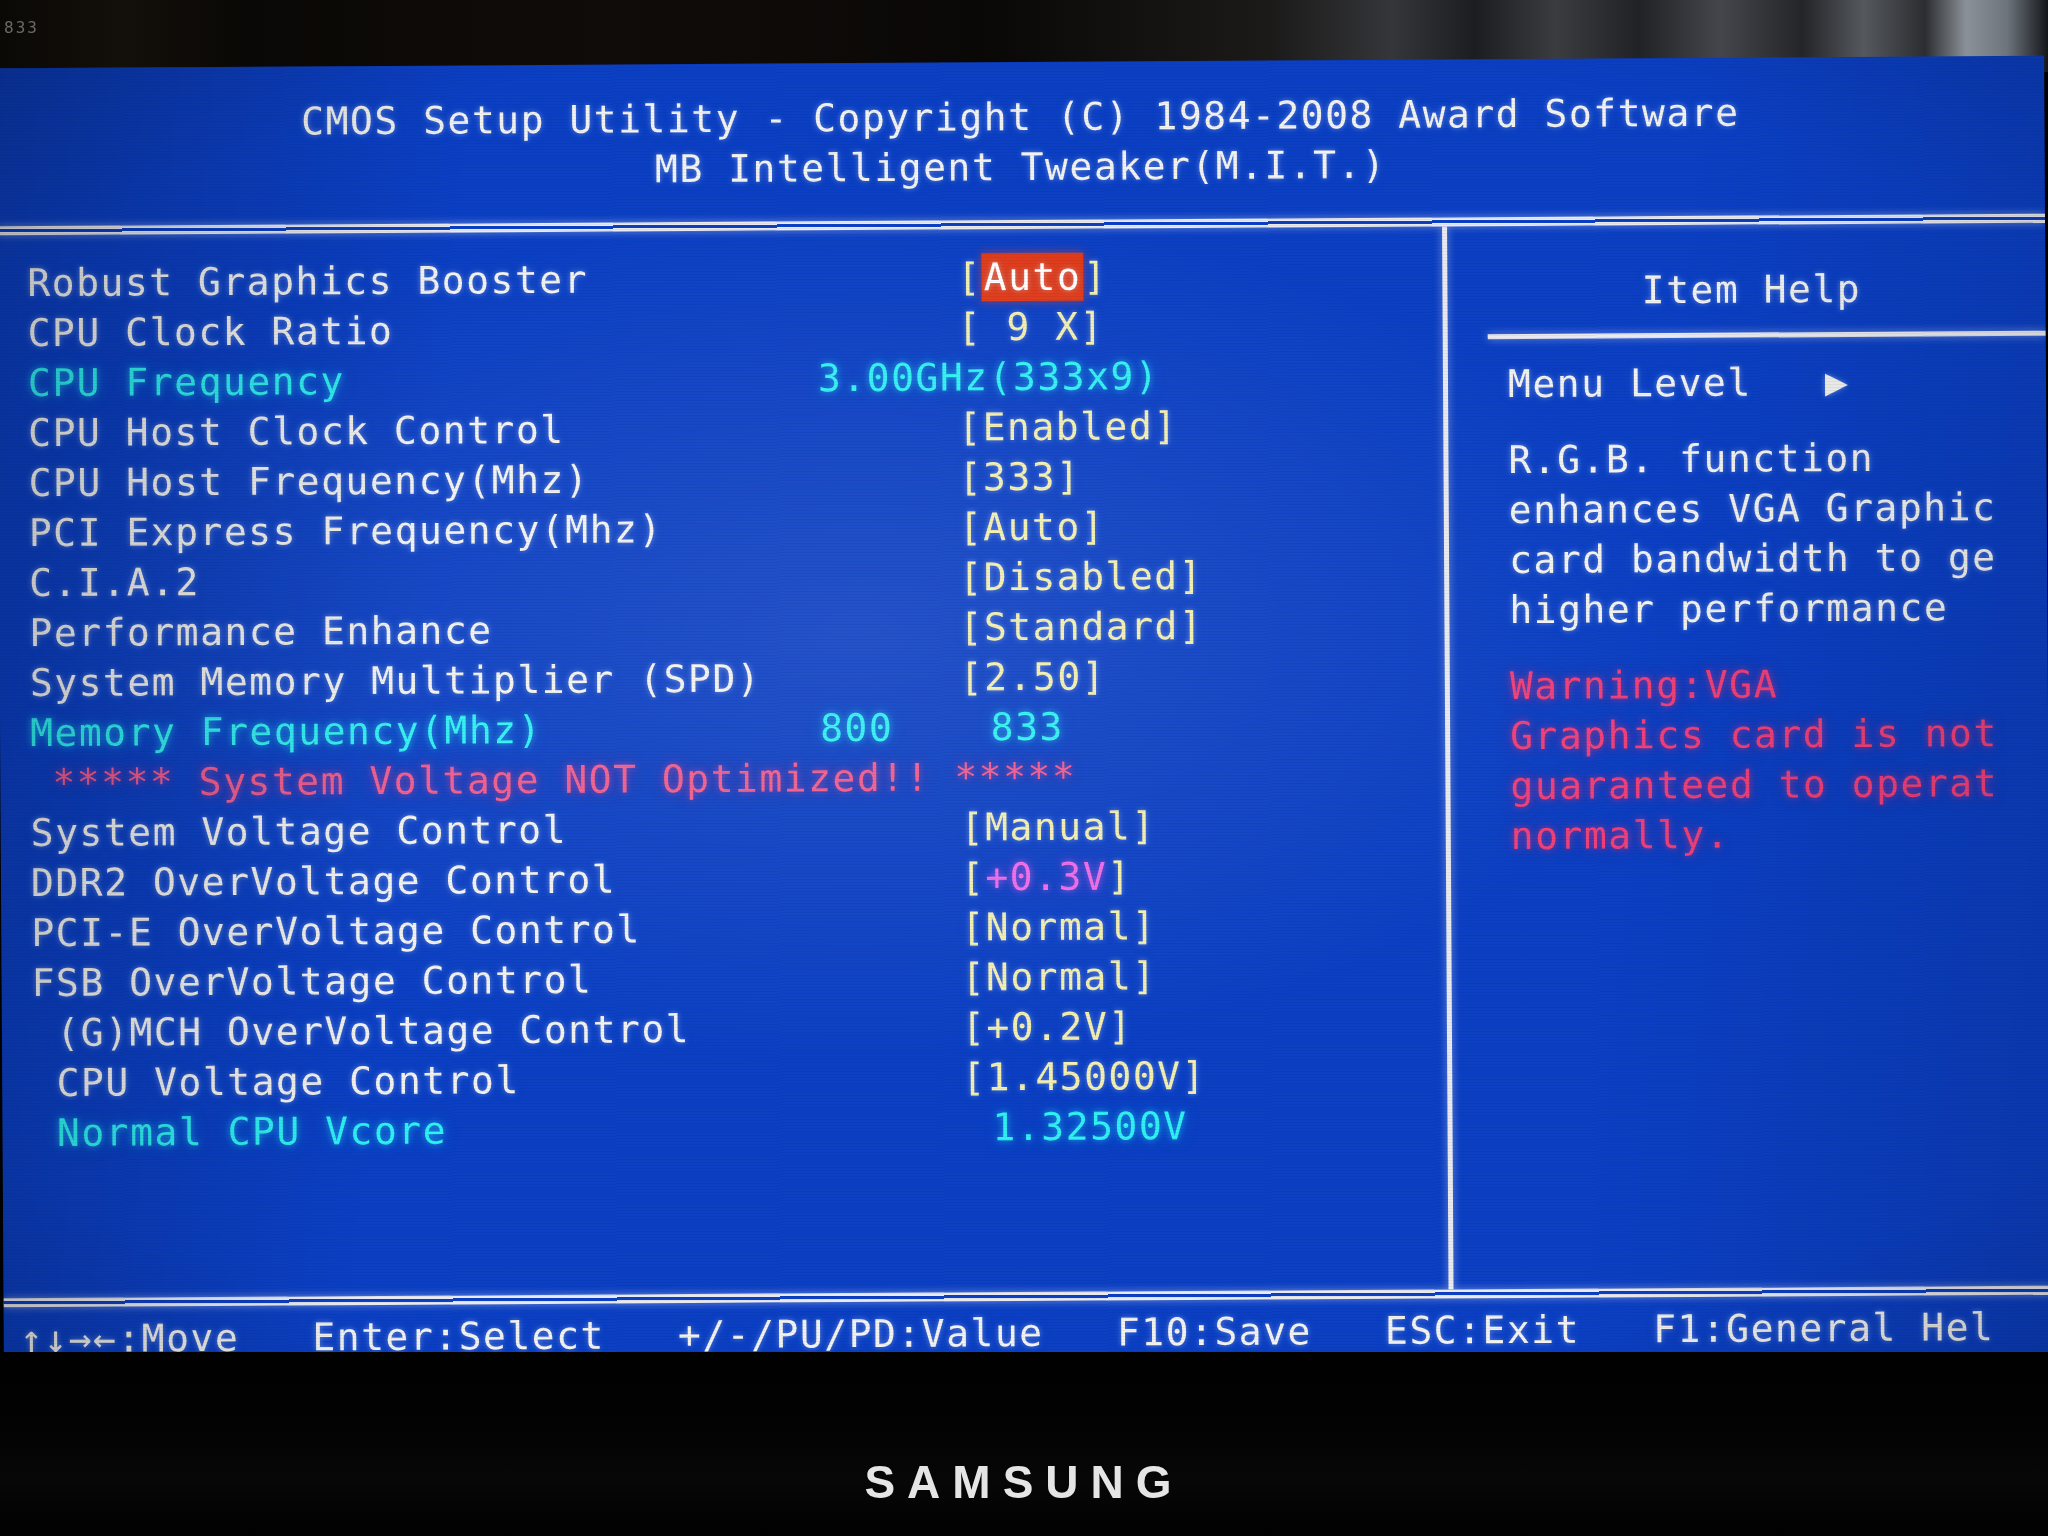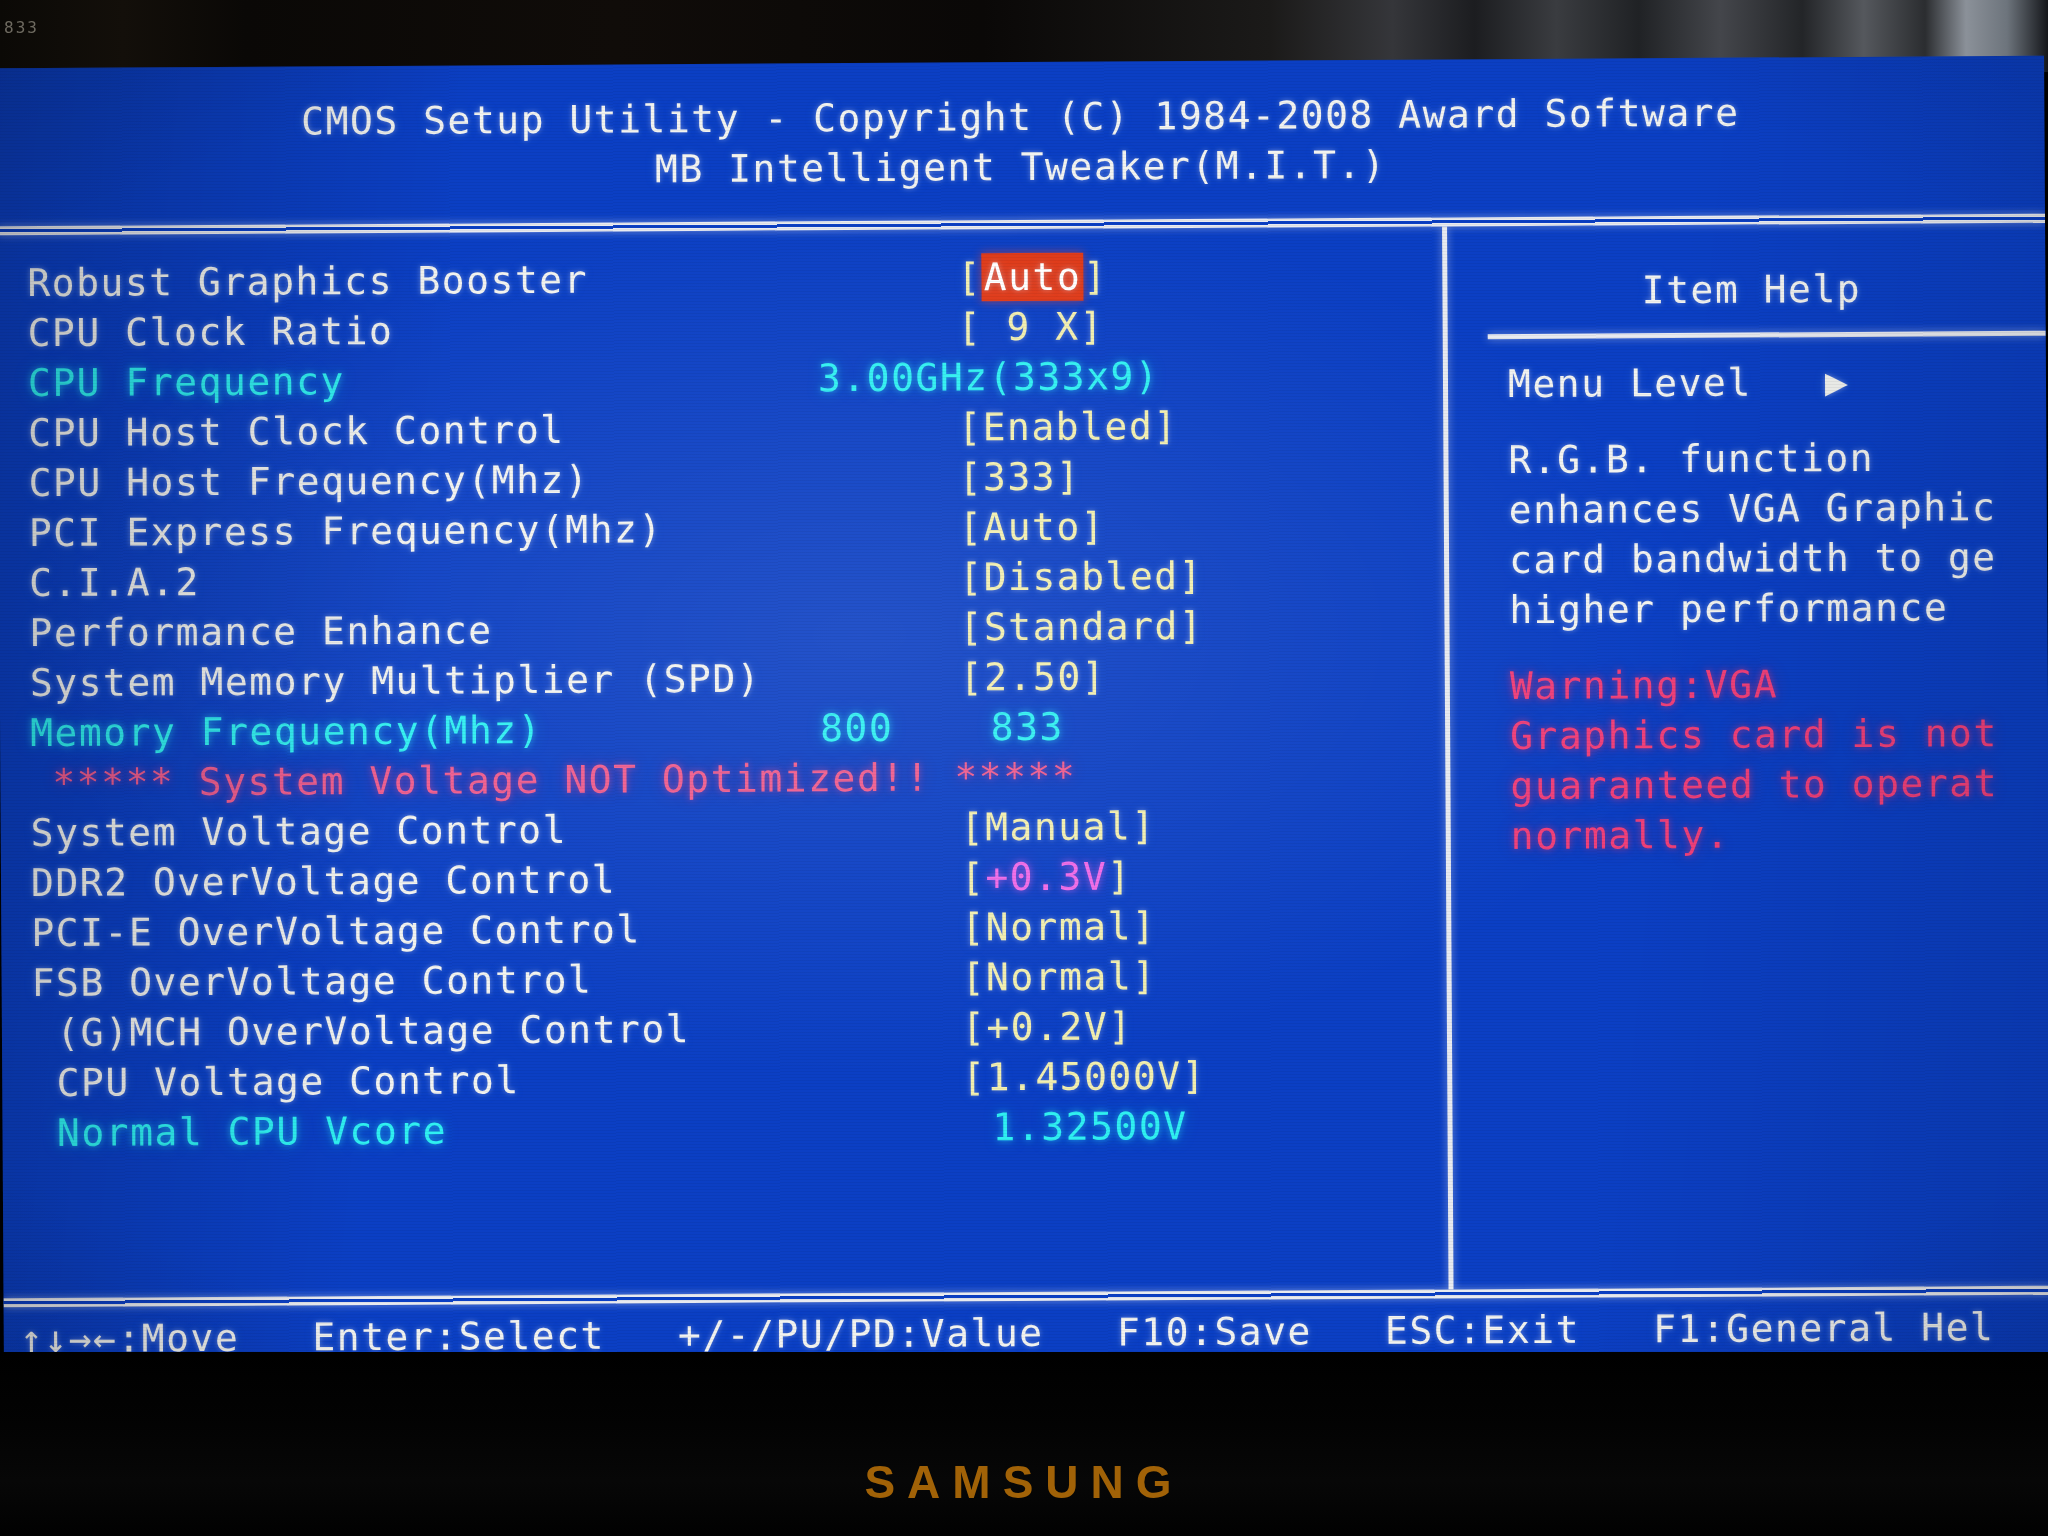--- a/index.html
+++ b/index.html
@@ -49,21 +49,21 @@
     position: absolute;
     left: 0; top: 1352px;
     width: 2048px; height: 184px;
     background: linear-gradient(180deg,#000 0%, #030303 40%, #070707 70%, #010101 100%);
   }
   #brand {
     position: absolute;
     left: 0; top: 1455px;
     width: 2048px;
     text-align: center;
-    color: #a16207;
+    color: #e5e5e5;
     font-size: 46px;
     letter-spacing: 12px;
     font-family: "Liberation Sans", sans-serif;
     font-weight: bold;
   }
 
   
   #screen {
     position: absolute;
     left: 0; top: 62px;

